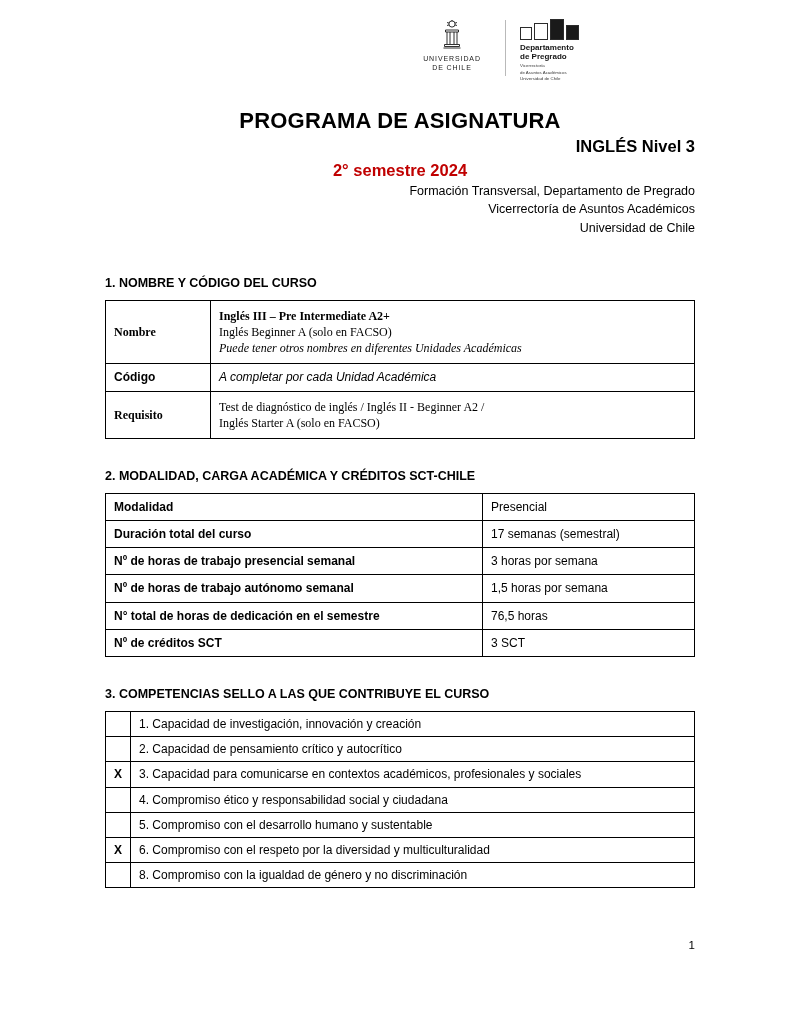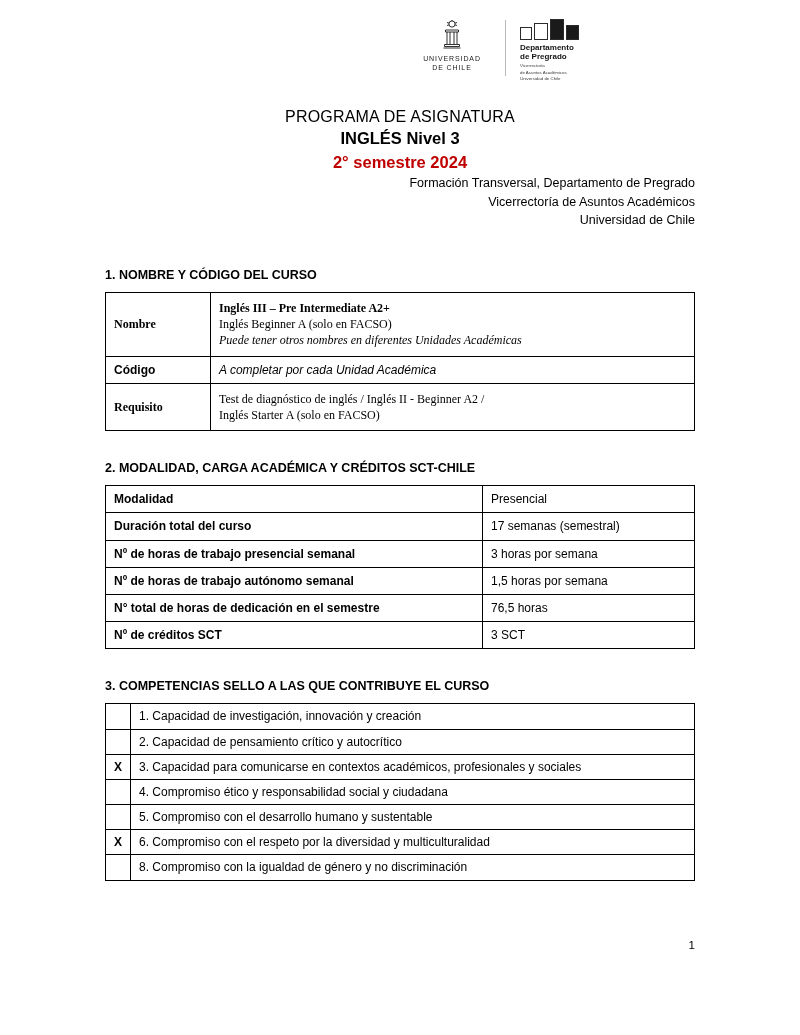--- a/index.html
+++ b/index.html
@@ -89,30 +89,31 @@
     margin-top: 2px;
     color: #3a3a3a;
   }
 
   
   .title-block {
     text-align: center;
     margin-top: 24px;
   }
   .title-main {
-    font-size: 16px;
-    font-weight: normal;
+    font-size: 22px;
+    font-weight: bold;
     letter-spacing: 0.2px;
     line-height: 1.28;
   }
   .title-sub {
     font-size: 16.5px;
     font-weight: bold;
     line-height: 1.3;
     margin-top: 1px;
+    text-align: right;
   }
   .title-sem {
     font-size: 16.5px;
     font-weight: bold;
     color: #c00000;
     line-height: 1.3;
     margin-top: 3px;
   }
   .title-line {
     font-size: 12.5px;

